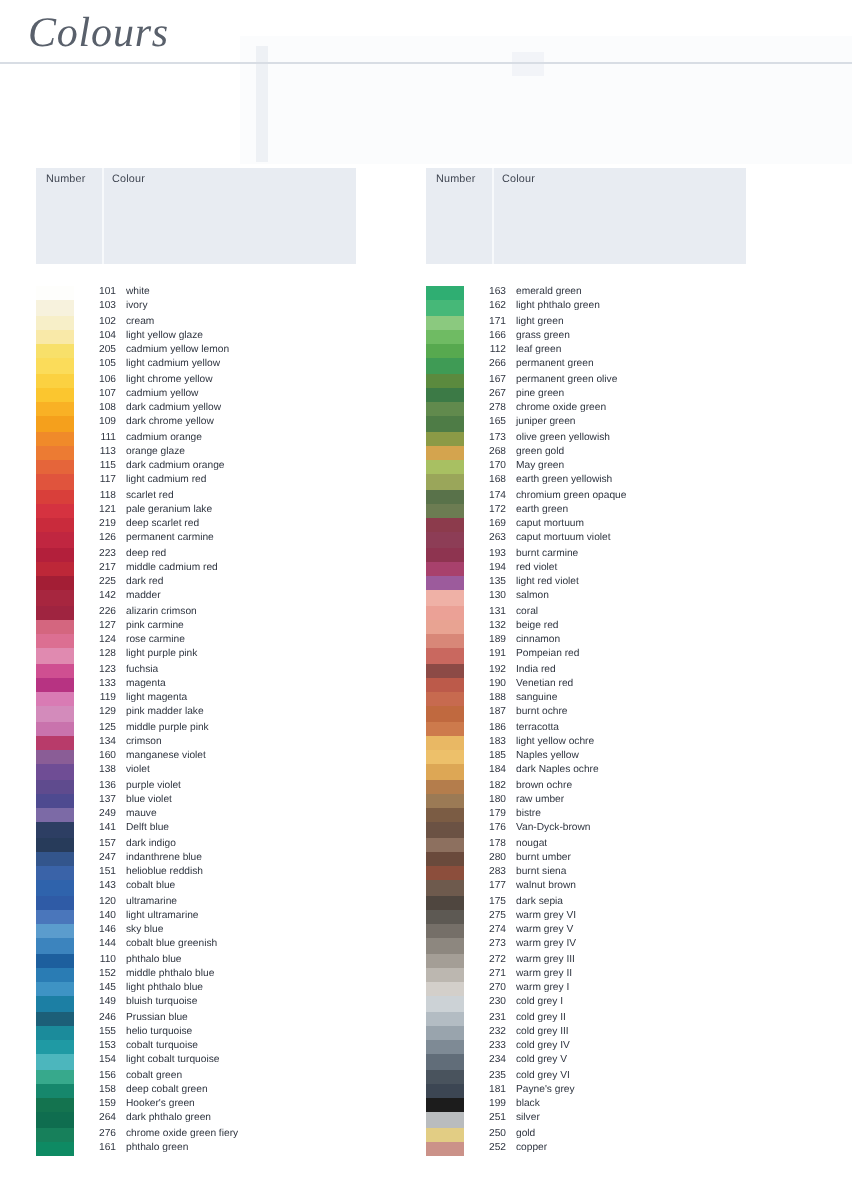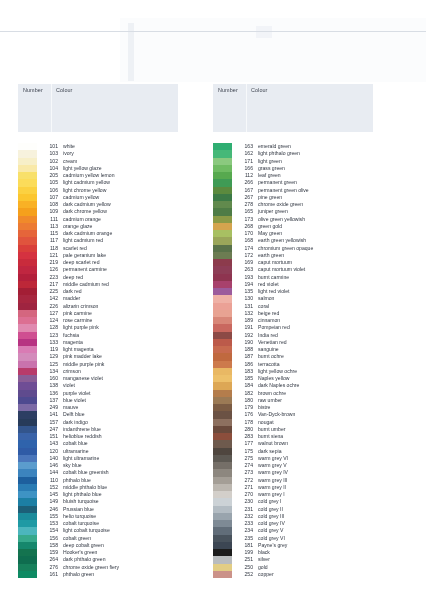--- a/index.html
+++ b/index.html
@@ -143,20 +143,21 @@
 </style>
 </head>
 <body>
 
 <div class="page">
 
   <div class="ghost-a"></div>
   <div class="ghost-b"></div>
   <div class="ghost-c"></div>
 
+  <div class="title">Colours</div>
   <div class="title-rule"></div>
 
   <div class="col-head" id="head-left" style="left:18px; top:84px; width:160px;">
     <div class="hdr-div"></div>
     <div class="hdr-num">Number</div>
     <div class="hdr-col">Colour</div>
   </div>
   <div class="col" id="col-left" style="left:18px; top:143px;">
     <div class="rows" id="rows-left">
         <div class="row">

